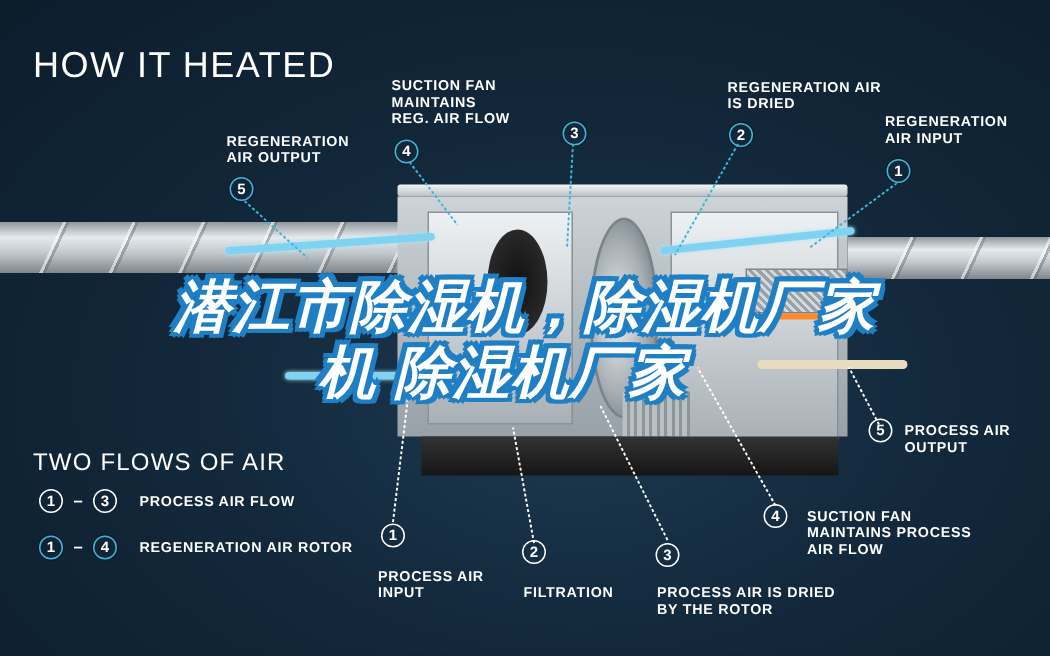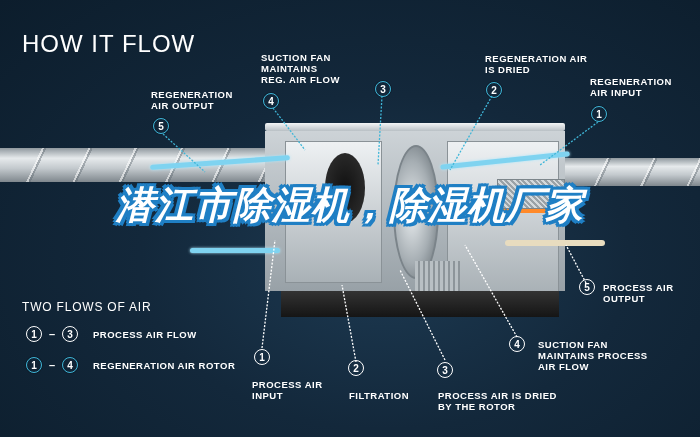--- a/index.html
+++ b/index.html
@@ -5,21 +5,21 @@
   html,body{margin:0;padding:0;}
   body{width:700px;height:437px;overflow:hidden;background:#0f2233;font-family:"Liberation Sans",sans-serif;}
   .stage{position:relative;width:700px;height:437px;overflow:hidden;
     background:radial-gradient(ellipse at 55% 60%, #1d3a52 0%, #13283b 45%, #0c1d2c 100%);}
   .title{position:absolute;left:22px;top:30px;color:#fff;font-size:24px;letter-spacing:1px;font-weight:400;}
   .title b{font-weight:400;}
   .lbl{position:absolute;color:#fff;font-size:9.5px;font-weight:700;line-height:11px;letter-spacing:0.5px;white-space:pre-line;}
   .num{position:absolute;width:16px;height:16px;border-radius:50%;border:1.6px solid #fff;color:#fff;font-size:10px;font-weight:700;
     display:flex;align-items:center;justify-content:center;box-sizing:border-box;}
   .num.teal{border-color:#3fb6d8;box-shadow:0 0 0 1px rgba(0,0,0,.2);}
-  .legend-title{position:absolute;left:22px;top:300px;color:#fff;font-size:12px;letter-spacing:0.8px;text-align:center;}
+  .legend-title{position:absolute;left:22px;top:300px;color:#fff;font-size:16px;letter-spacing:0.8px;text-align:center;}
   .legend-row{position:absolute;left:26px;display:flex;align-items:center;gap:5px;}
   .legend-row .num{position:static;}
   .legend-row .dash{color:#fff;font-weight:700;font-size:11px;width:10px;text-align:center;}
   .legend-row .txt{color:#fff;font-size:9.5px;font-weight:700;letter-spacing:0.5px;margin-left:10px;}
   .duct{position:absolute;background:linear-gradient(180deg,#8f989e 0%,#e6eaec 30%,#c3c9cd 60%,#7f878d 100%);}
   .duct-stripes{background-image:repeating-linear-gradient(115deg,transparent 0 38px,rgba(255,255,255,.55) 38px 40px,rgba(90,100,108,.4) 40px 42px),linear-gradient(180deg,#8f989e 0%,#e6eaec 30%,#c3c9cd 60%,#7f878d 100%);}
   .machine{position:absolute;left:265px;top:123px;width:305px;height:190px;}
   .m-top{position:absolute;left:0;top:0;width:300px;height:8px;background:linear-gradient(#f3f5f6,#b9c0c5);border-radius:2px;}
   .m-body{position:absolute;left:0;top:8px;width:300px;height:160px;background:linear-gradient(180deg,#cdd3d7,#98a1a7);}
   .m-base{position:absolute;left:16px;top:168px;width:278px;height:26px;background:linear-gradient(#333,#151515);}
@@ -34,21 +34,21 @@
   svg.leaders{position:absolute;left:0;top:0;width:700px;height:437px;}
   .watermark{position:absolute;left:0;top:183px;width:700px;text-align:center;color:#fff;font-size:38px;font-weight:900;line-height:44px;letter-spacing:1px;font-style:italic;
     text-shadow:-3px -3px 0 #1f7fc4,3px -3px 0 #1f7fc4,-3px 3px 0 #1f7fc4,3px 3px 0 #1f7fc4,0 -3px 0 #1f7fc4,0 3px 0 #1f7fc4,-3px 0 0 #1f7fc4,3px 0 0 #1f7fc4;}
   .watermark .l2{display:block;padding-right:30px;}
 </style>
 </head>
 <body>
 
 <div class="stage">
 
-  <div class="title"><b>HOW</b><span> IT FLOW</span></div>
+  <div class="title"><b>HOW</b><span> IT HEATED</span></div>
 
   <div class="duct duct-stripes" style="left:0;top:148px;width:280px;height:34px;"></div>
   <div class="duct duct-stripes" style="left:565px;top:158px;width:135px;height:28px;"></div>
 
   <div class="machine">
     <div class="m-top"></div>
     <div class="m-body"></div>
     <div class="panel" style="left:20px;top:18px;width:95px;height:140px;"></div>
     <div class="fanhole"></div>
     <div class="rotor"></div>
@@ -129,14 +129,15 @@
   </div>
   <div class="legend-row" style="top:357px;">
     <div class="num teal">1</div>
     <span class="dash">–</span>
     <div class="num teal">4</div>
     <span class="txt">REGENERATION AIR ROTOR</span>
   </div>
 
   <div class="watermark">
     <span>潜江市除湿机，除湿机厂家</span>
+    <span class="l2">机    除湿机厂家</span>
   </div>
 </div>
 
 </body></html>

